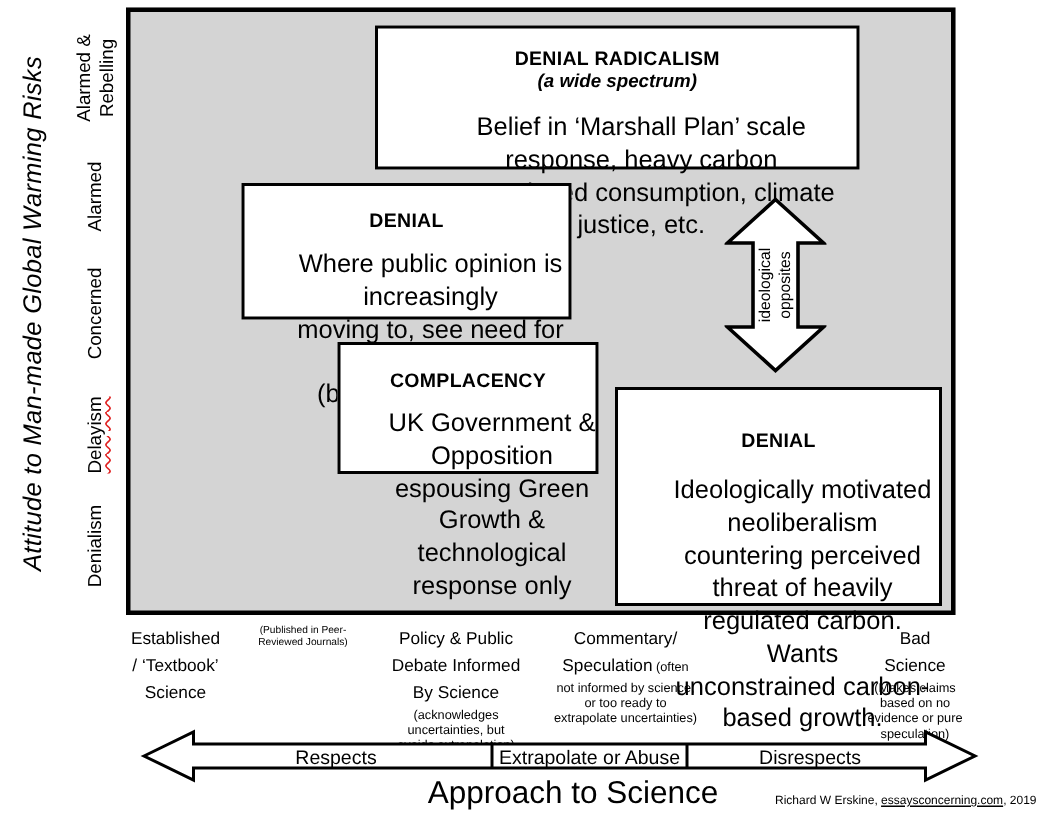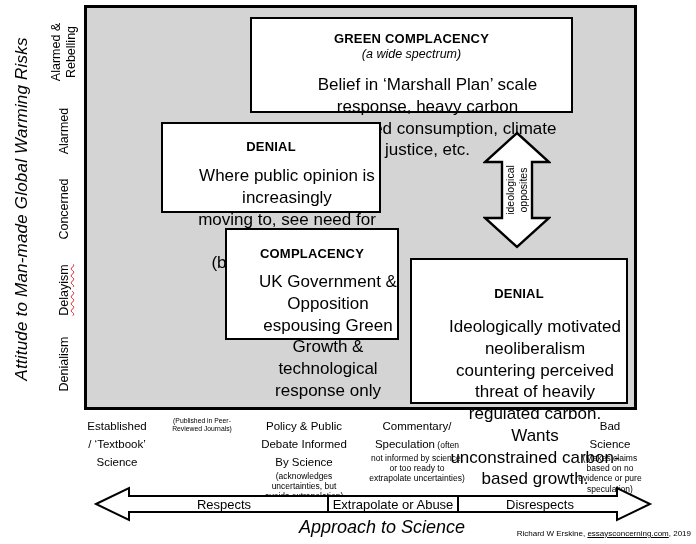--- a/index.html
+++ b/index.html
@@ -15,27 +15,27 @@
            font-size:17px;font-style:italic;white-space:nowrap;letter-spacing:.2px;}
   .ylabel{position:absolute;transform:translate(-50%,-50%) rotate(-90deg);
           font-size:12.5px;line-height:1.18;white-space:pre-line;text-align:center;}
   .misspelled{text-decoration:underline;text-decoration-style:wavy;
               text-decoration-color:#e02020;text-decoration-thickness:1px;text-underline-offset:2px;}
 
   
   .cbox{position:absolute;background:#ffffff;border:2px solid #000;box-sizing:border-box;
         text-align:center;}
   .cbox .title{font-size:13px;font-weight:bold;letter-spacing:.2px;}
-  .cbox .subtitle{font-size:12.5px;font-weight:normal;font-style:italic;margin-top:1px;}
+  .cbox .subtitle{font-size:12.5px;font-weight:bold;font-style:italic;margin-top:1px;}
   .cbox .body{font-size:17px;line-height:1.28;white-space:pre-line;padding-left:32px;}
   #box-green{left:250px;top:17px;width:323px;height:96px;padding-top:12px;}
   #box-green .body{margin-top:13px;}
   #box-urgency{left:161px;top:122px;width:220px;height:91px;padding-top:15px;}
   #box-urgency .body{margin-top:11px;}
-  #box-complacency{left:225px;top:228px;width:174px;height:112px;padding-top:16px;}
+  #box-complacency{left:225px;top:228px;width:174px;height:88px;padding-top:16px;}
   #box-complacency .body{margin-top:10px;}
   #box-denial{left:410px;top:258px;width:218px;height:146px;padding-top:26px;}
   #box-denial .body{margin-top:15px;}
 
   
   .v-arrow{position:absolute;left:483px;top:131px;}
   .v-arrow-label{position:absolute;left:517px;top:190px;
                  transform:translate(-50%,-50%) rotate(-90deg);
                  font-size:10.5px;line-height:1.2;white-space:pre-line;text-align:center;}
 
@@ -44,21 +44,21 @@
   .xcol .main{font-size:11.5px;line-height:1.22;white-space:pre-line;}
   .xcol .suffix{font-size:8.5px;}
   .xcol .sub{font-size:8.5px;line-height:1.2;white-space:pre-line;margin-top:1px;}
   .xcol.tiny .sub{font-size:6.8px;line-height:1.25;}
 
   
   .h-arrow{position:absolute;left:93px;top:486px;}
   .seg-label{position:absolute;top:496px;height:17px;line-height:17px;
              transform:translateX(-50%);font-size:13px;white-space:nowrap;}
   .x-title{position:absolute;left:382px;top:517px;transform:translateX(-50%);
-           font-size:18px;font-style:italic;white-space:nowrap;}
+           font-size:21px;white-space:nowrap;}
 
   
   .credit{position:absolute;right:5px;top:529px;font-size:8px;white-space:nowrap;}
   .credit a{color:#000;text-decoration:underline;cursor:pointer;}
 </style>
 </head>
 <body>
 
 <div class="page">
 
@@ -66,21 +66,21 @@
   <div class="ylabel" style="left:64px;top:52px;">Alarmed &amp;
 Rebelling</div>
   <div class="ylabel" style="left:64px;top:131px;">Alarmed</div>
   <div class="ylabel" style="left:64px;top:209px;">Concerned</div>
   <div class="ylabel misspelled" style="left:64px;top:290px;">Delayism</div>
   <div class="ylabel" style="left:64px;top:364px;">Denialism</div>
 
   <div class="plot"></div>
 
   <div class="cbox" id="box-green">
-    <div class="title">GREEN COMPLACENCY</div>
+    <div class="title">DENIAL RADICALISM</div>
     <div class="subtitle">(a wide spectrum)</div>
     <div class="body">Belief in ‘Marshall Plan’ scale response, heavy carbon
 tax, reduced consumption, climate justice, etc.</div>
   </div>
 
   <div class="cbox" id="box-urgency">
     <div class="title">DENIAL</div>
     <div class="body">Where public opinion is increasingly
 moving to, see need for urgent action
 (but still in denial re. consumption)</div>

